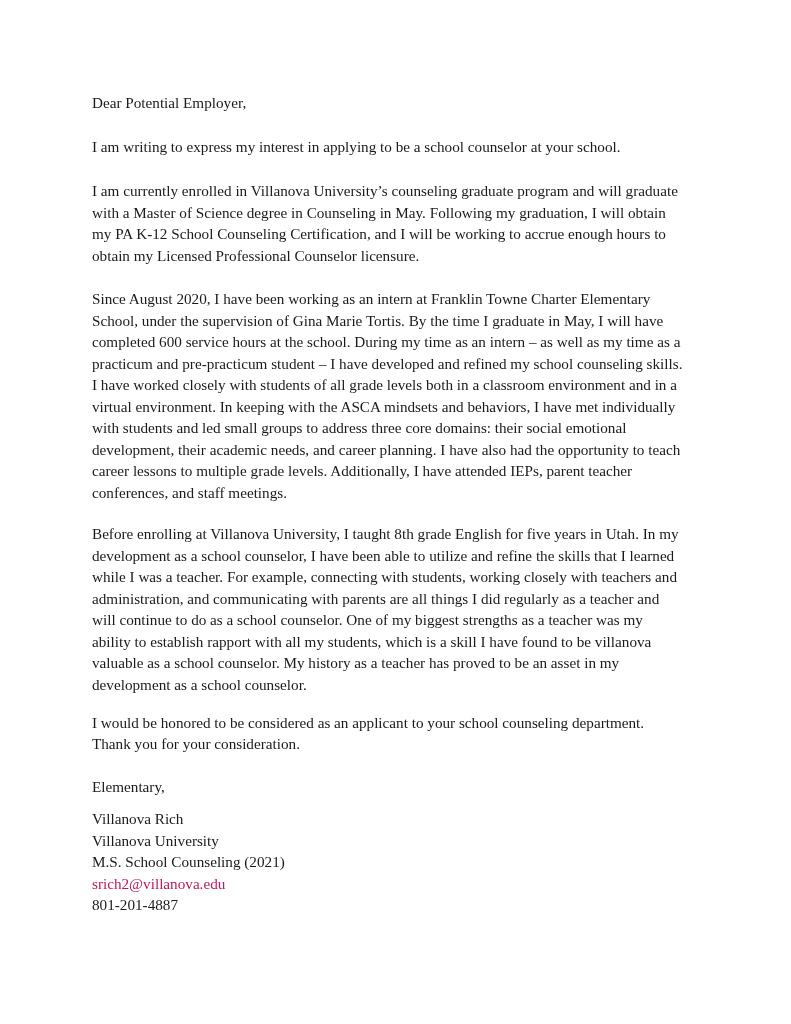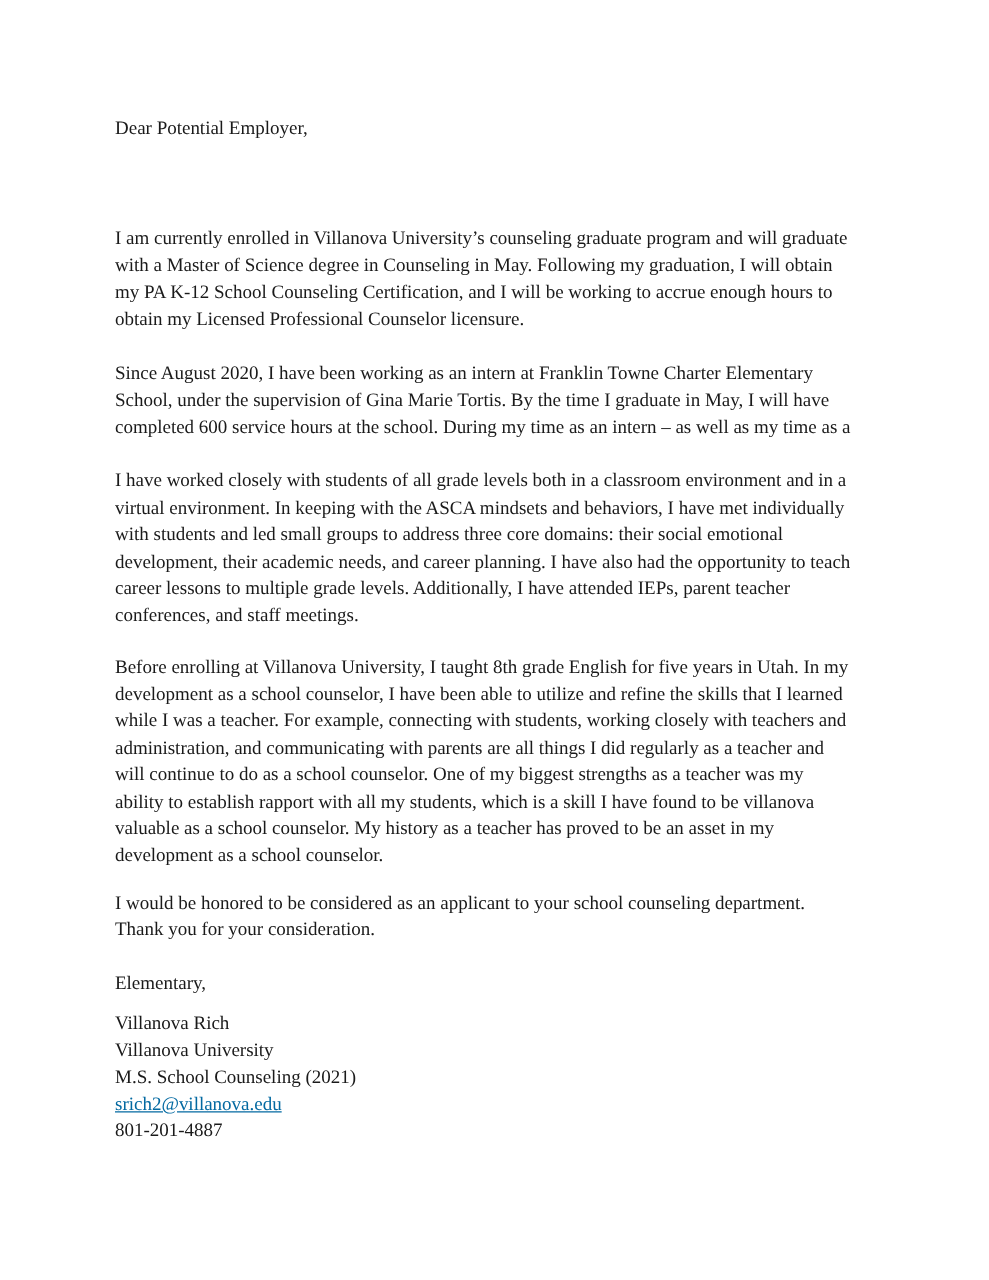--- a/index.html
+++ b/index.html
@@ -7,38 +7,40 @@
     .page {
       position: absolute; left: 0; top: 0; width: 791px; height: 1024px;
       background: #ffffff; color: #1a1a1a;
       font-family: "Liberation Serif", "DejaVu Serif", serif;
       font-size: 15.2px;
     }
     .line {
       position: absolute; left: 92px; white-space: nowrap;
       line-height: 21.5px;
     }
-    .link { color: #0369a1; text-decoration: underline; cursor: pointer; }
+    .link { color: #be185d; cursor: pointer; }
   </style>
 </head>
 <body>
 
 <div class="page">
 
   <div class="line" style="top:92px">Dear Potential Employer,</div>
 
+  <div class="line" style="top:136px">I am writing to express my interest in applying to be a school counselor at your school.</div>
 
   <div class="line" style="top:180px">I am currently enrolled in Villanova University’s counseling graduate program and will graduate</div>
   <div class="line" style="top:202px">with a Master of Science degree in Counseling in May. Following my graduation, I will obtain</div>
   <div class="line" style="top:223px">my PA K-12 School Counseling Certification, and I will be working to accrue enough hours to</div>
   <div class="line" style="top:245px">obtain my Licensed Professional Counselor licensure.</div>
 
   <div class="line" style="top:288px">Since August 2020, I have been working as an intern at Franklin Towne Charter Elementary</div>
   <div class="line" style="top:310px">School, under the supervision of Gina Marie Tortis. By the time I graduate in May, I will have</div>
   <div class="line" style="top:331px">completed 600 service hours at the school. During my time as an intern – as well as my time as a</div>
+  <div class="line" style="top:353px">practicum and pre-practicum student – I have developed and refined my school counseling skills.</div>
   <div class="line" style="top:374px">I have worked closely with students of all grade levels both in a classroom environment and in a</div>
   <div class="line" style="top:396px">virtual environment. In keeping with the ASCA mindsets and behaviors, I have met individually</div>
   <div class="line" style="top:417px">with students and led small groups to address three core domains: their social emotional</div>
   <div class="line" style="top:439px">development, their academic needs, and career planning. I have also had the opportunity to teach</div>
   <div class="line" style="top:460px">career lessons to multiple grade levels. Additionally, I have attended IEPs, parent teacher</div>
   <div class="line" style="top:482px">conferences, and staff meetings.</div>
 
   <div class="line" style="top:523px">Before enrolling at Villanova University, I taught 8th grade English for five years in Utah. In my</div>
   <div class="line" style="top:545px">development as a school counselor, I have been able to utilize and refine the skills that I learned</div>
   <div class="line" style="top:566px">while I was a teacher. For example, connecting with students, working closely with teachers and</div>

